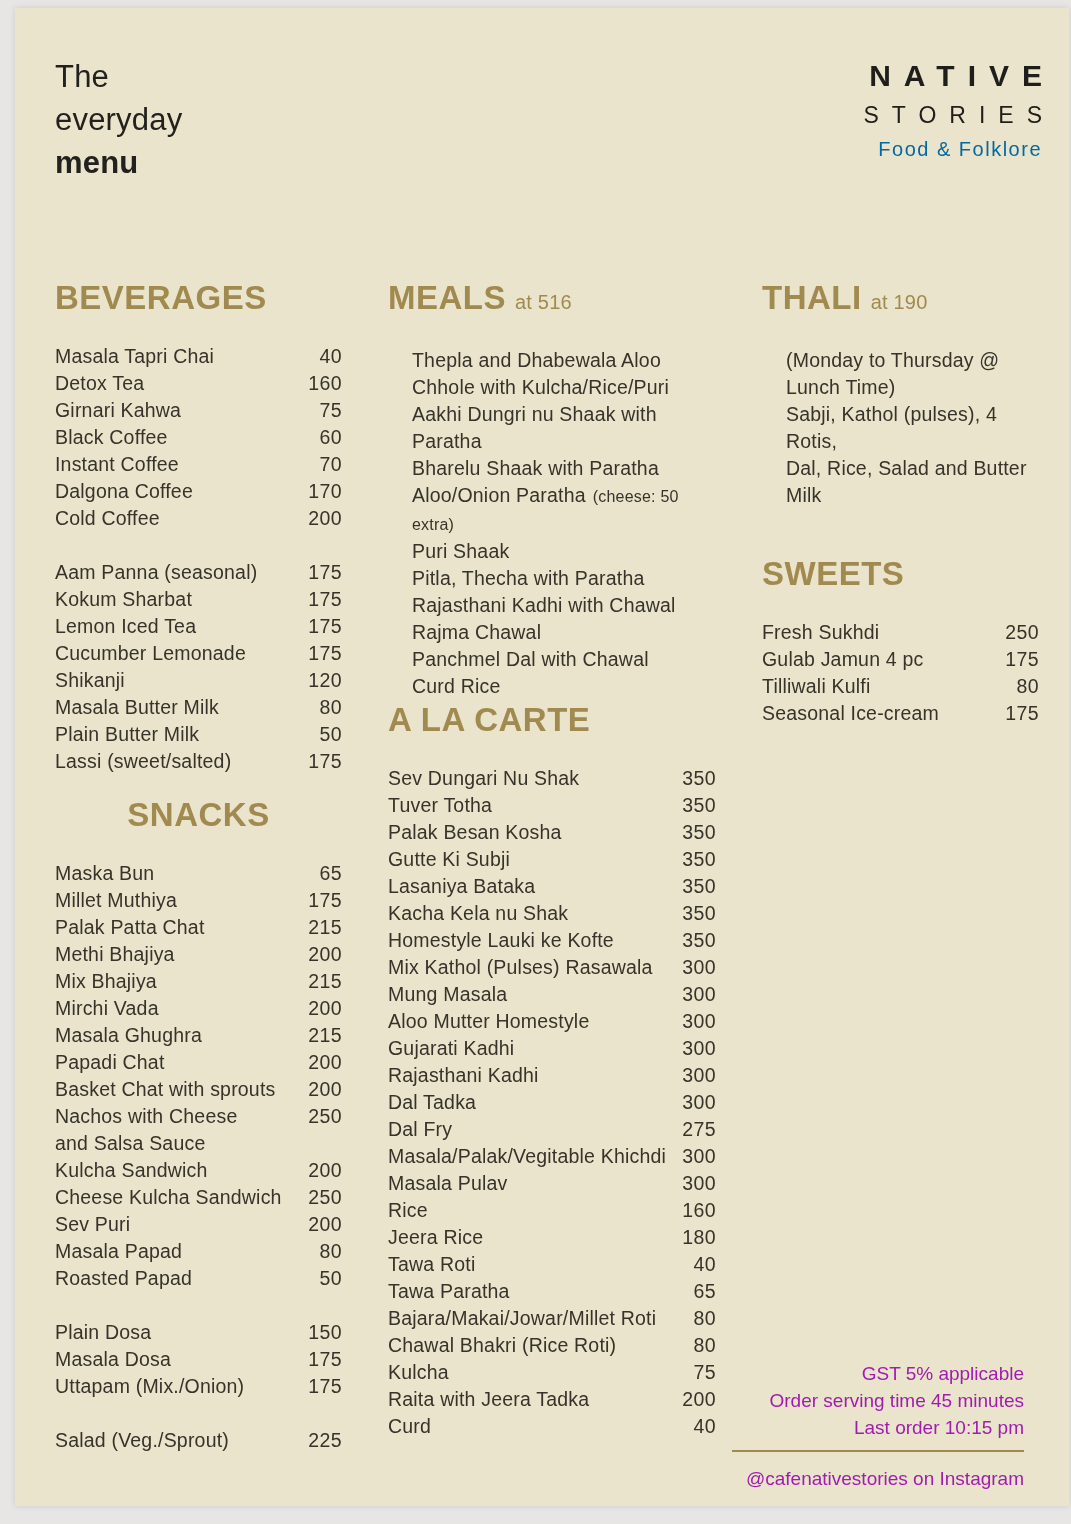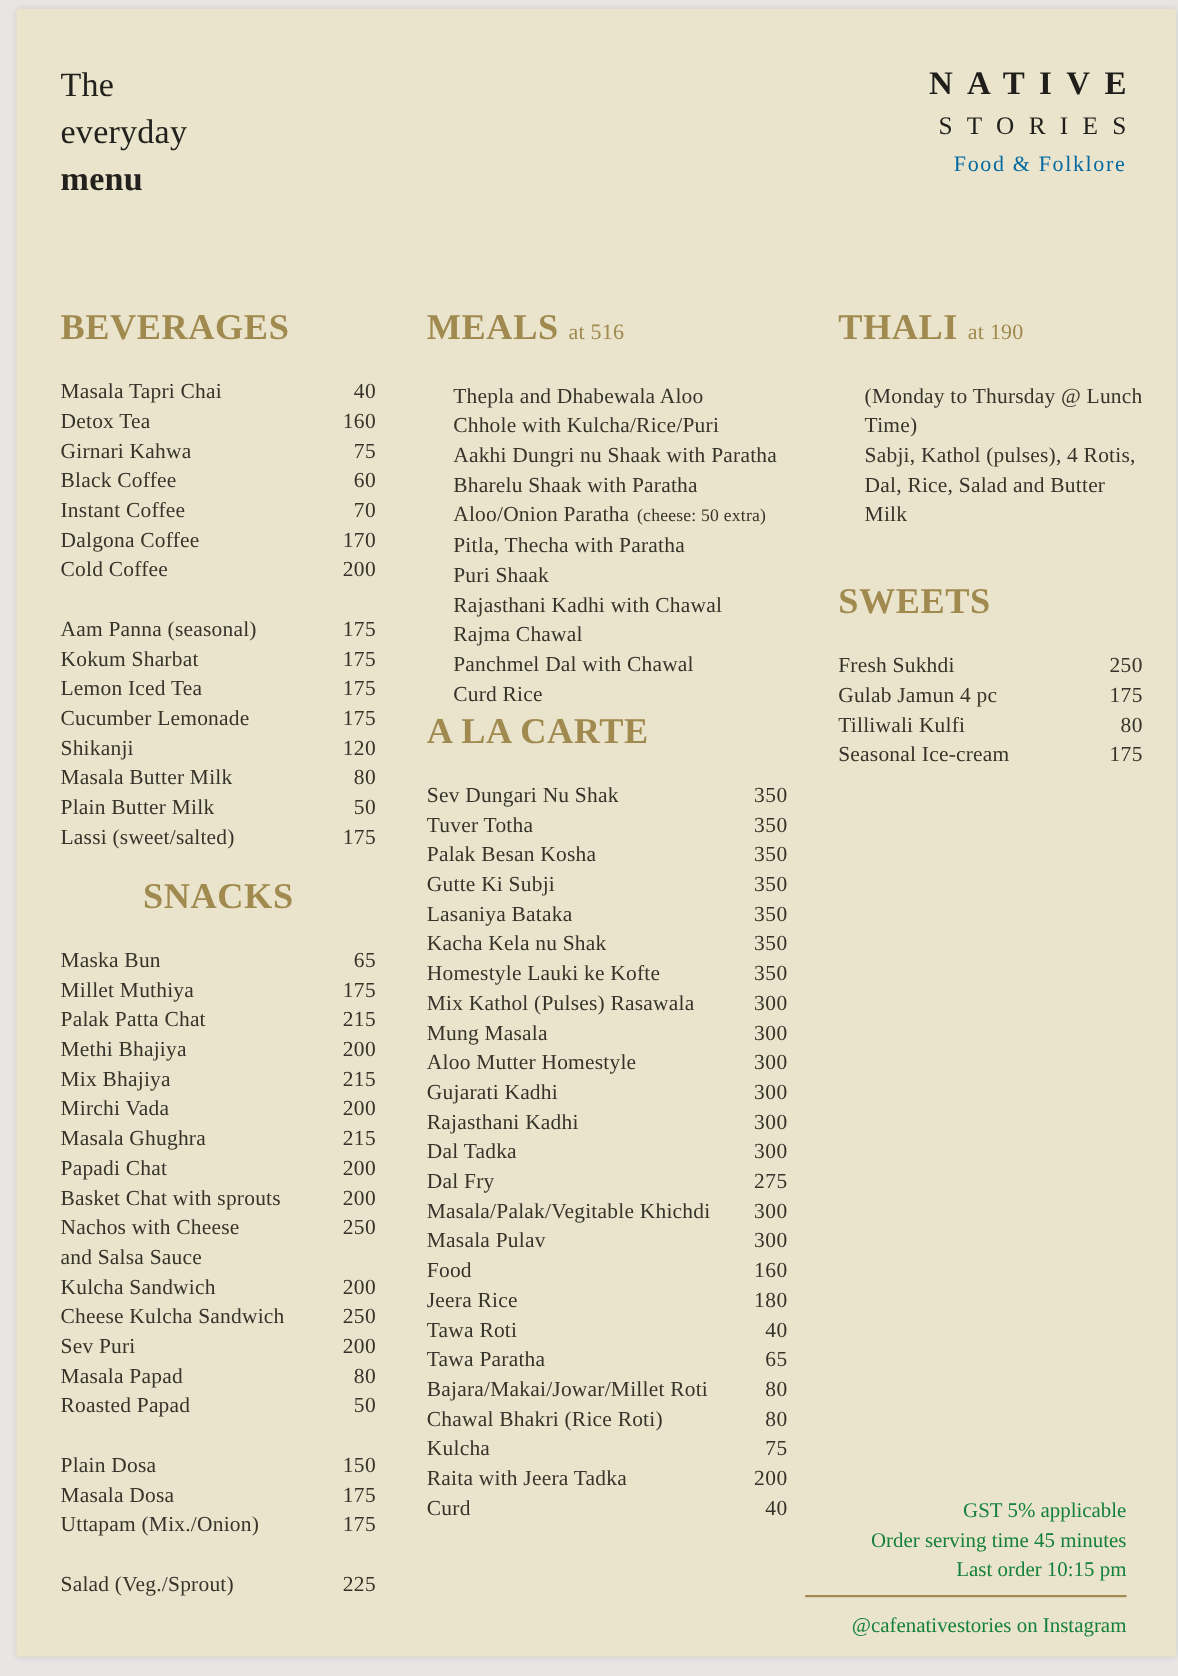--- a/index.html
+++ b/index.html
@@ -16,23 +16,22 @@
     background:var(--frame);
     position:relative;
     overflow:hidden;
     color:var(--ink);
   }
   .page{
     position:absolute;
     left:15px; top:8px; right:2px; bottom:18px;
     background:linear-gradient(135deg,#ece7d1 0%,#e9e4cb 45%,#e3deco 100%);
     background-color:var(--cream);
-    padding:47px 45px 0 40px;
+    padding:47px 27px 0 40px;
     box-shadow:0 0 6px rgba(0,0,0,0.12);
-    font-family:Liberation Serif, serif;
   }
   
   .header{display:flex;justify-content:space-between;align-items:flex-start;margin-bottom:94px;}
   .title{font-size:31px;line-height:43px;color:#23211d;letter-spacing:0.2px;}
   .title .bold{font-weight:700;}
   .brand{text-align:right;color:var(--logo-ink);}
   .brand-main{font-size:30px;font-weight:700;letter-spacing:13px;margin-right:-13px;line-height:42px;}
   .brand-sub{font-size:23px;font-weight:400;letter-spacing:13px;margin-right:-13px;line-height:36px;}
   .brand-tag{font-size:20px;letter-spacing:1.5px;line-height:32px;color:#0369a1;}
   
@@ -48,21 +47,21 @@
   .row{display:flex;justify-content:space-between;align-items:baseline;font-size:19.5px;line-height:27px;}
   .item-name{letter-spacing:0.2px;}
   .item-price{letter-spacing:0.4px;}
   .plain-row{font-size:19.5px;line-height:27px;letter-spacing:0.2px;margin-left:24px;}
   .small-note{font-size:16px;margin-left:7px;}
   .small-note:empty{display:none;}
   .gap{height:27px;}
   
   .footer{
     position:absolute;right:45px;bottom:14px;
-    text-align:right;font-size:19px;line-height:27px;color:#15803d;
+    text-align:right;font-size:19px;line-height:27px;color:#a21caf;
   }
   .footer-line{
     border-top:2px solid var(--gold);
     width:292px;margin:9px 0 13px auto;
   }
 </style>
 </head>
 <body>
 
 <div class="page">
@@ -303,25 +302,25 @@
 
           <div class="plain-row">
             <span class="item-name">Bharelu Shaak with Paratha</span>
           </div>
 
           <div class="plain-row">
             <span class="item-name">Aloo/Onion Paratha</span><span class="small-note">(cheese: 50 extra)</span>
           </div>
 
           <div class="plain-row">
+            <span class="item-name">Puri Shaak</span>
+          </div>
+
+          <div class="plain-row">
             <span class="item-name">Pitla, Thecha with Paratha</span>
-          </div>
-
-          <div class="plain-row">
-            <span class="item-name">Puri Shaak</span>
           </div>
 
           <div class="plain-row">
             <span class="item-name">Rajasthani Kadhi with Chawal</span>
           </div>
 
           <div class="plain-row">
             <span class="item-name">Rajma Chawal</span>
           </div>
 
@@ -412,21 +411,21 @@
             <span class="item-name">Masala/Palak/Vegitable Khichdi</span>
             <span class="item-price">300</span>
           </div>
 
           <div class="row">
             <span class="item-name">Masala Pulav</span>
             <span class="item-price">300</span>
           </div>
 
           <div class="row">
-            <span class="item-name">Food</span>
+            <span class="item-name">Rice</span>
             <span class="item-price">160</span>
           </div>
 
           <div class="row">
             <span class="item-name">Jeera Rice</span>
             <span class="item-price">180</span>
           </div>
 
           <div class="row">
             <span class="item-name">Tawa Roti</span>

